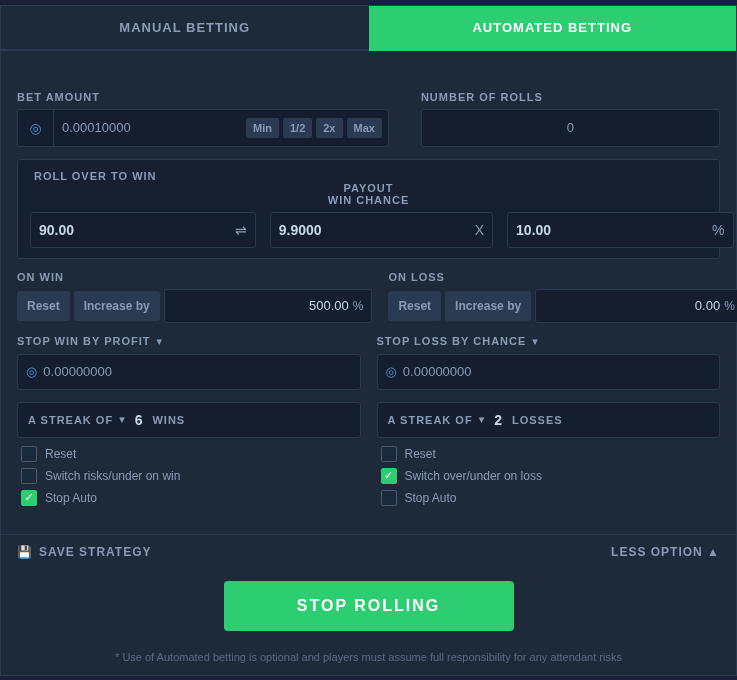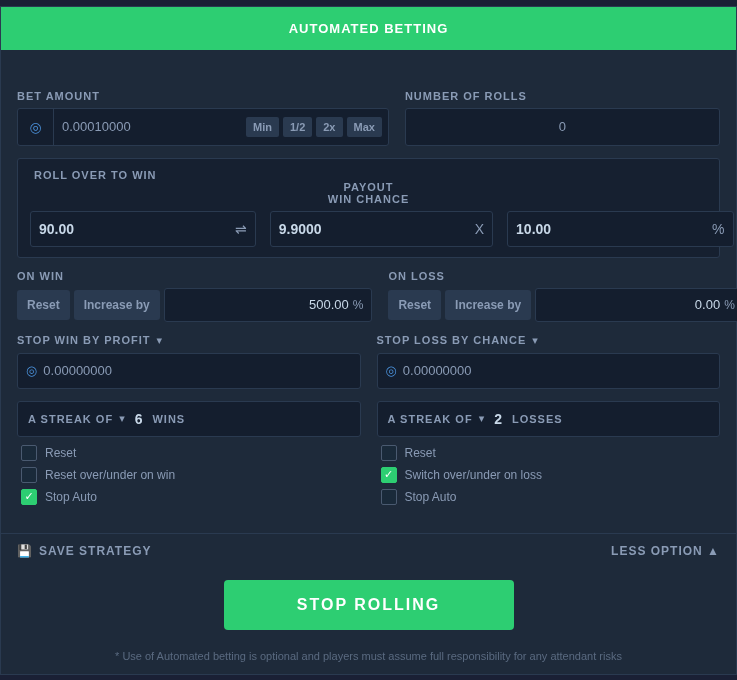--- a/index.html
+++ b/index.html
@@ -36,21 +36,21 @@
     }
     .tab-auto {
       background: #2dce72;
       color: #fff;
     }
     .main-content {
       padding: 16px;
     }
     .row {
       display: flex;
-      gap: 16px;
+      gap: 32px;
       margin-bottom: 12px;
       margin-top: 24px;
     }
     .col-half { flex: 1; }
     .section-label {
       font-size: 11px;
       font-weight: bold;
       color: #8a9bb5;
       letter-spacing: 1px;
       margin-bottom: 6px;
@@ -368,20 +368,23 @@
       font-size: 11px;
       color: #5a6a80;
       padding: 8px 16px 12px;
     }
   </style>
 </head>
 <body>
 
 <div class="container">
   <div class="tabs">
+    <div class="tab tab-manual">
+      <span>MANUAL BETTING</span>
+    </div>
     <div class="tab tab-auto">
       <span>AUTOMATED BETTING</span>
     </div>
   </div>
 
   <div class="main-content">
 
     <div class="row">
       <div class="col-half">
         <div class="section-label">BET AMOUNT</div>
@@ -483,21 +486,21 @@
           <span class="streak-number">6</span>
           <span class="streak-type">WINS</span>
         </div>
         <div class="streak-options" id="streak-wins-opts">
         <div class="streak-option">
       <div class="checkbox "></div>
       <span class="option-label">Reset</span>
     </div>
             <div class="streak-option">
       <div class="checkbox "></div>
-      <span class="option-label">Reset over/under on win</span>
+      <span class="option-label">Switch risks/under on win</span>
     </div>
             <div class="streak-option">
       <div class="checkbox checked"></div>
       <span class="option-label">Stop Auto</span>
     </div>
           </div>
       </div>
 
       <div class="streak-section">
         <div class="streak-header">

